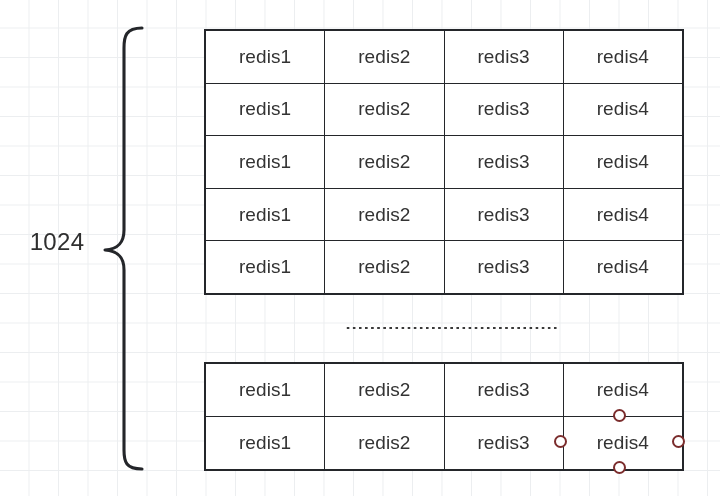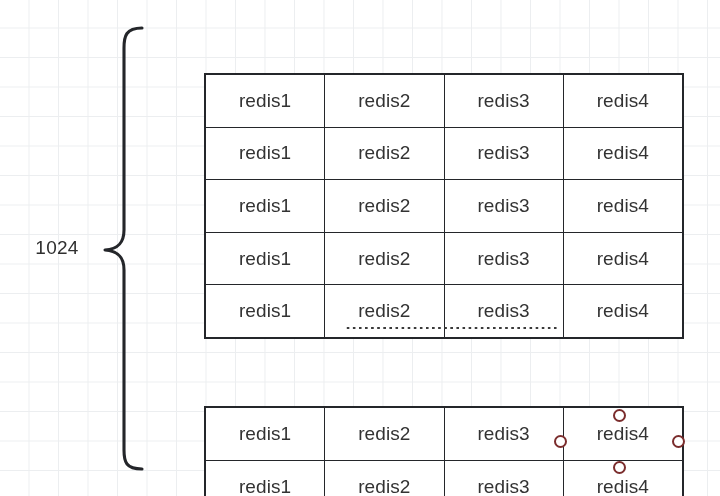--- a/index.html
+++ b/index.html
@@ -36,24 +36,24 @@
     left: 0;
     top: 0;
     width: 720px;
     height: 496px;
     pointer-events: none;
   }
 
   .count-label {
     position: absolute;
     left: 22px;
-    top: 237px;
+    top: 228px;
     width: 70px;
     text-align: center;
-    font-size: 19px;
+    font-size: 24px;
     color: #2f2f2f;
     letter-spacing: 0.3px;
     white-space: nowrap;
   }
 
   
   .grid-table {
     position: absolute;
     border-collapse: collapse;
     table-layout: fixed;
@@ -64,21 +64,20 @@
     text-align: center;
     vertical-align: middle;
     font-size: 19px;
     color: #333333;
     background: #ffffff;
     padding: 0;
     letter-spacing: 0.1px;
   }
   .grid-table.outer {
     outline: 1.6px solid #24262a;
-    margin-top: 44px;
   }
 
   #table-top {
     left: 205px;
     top: 30px;
     width: 473px;
     height: 258px;
   }
   #table-top td { width: 118.25px; height: 51.6px; }
 

